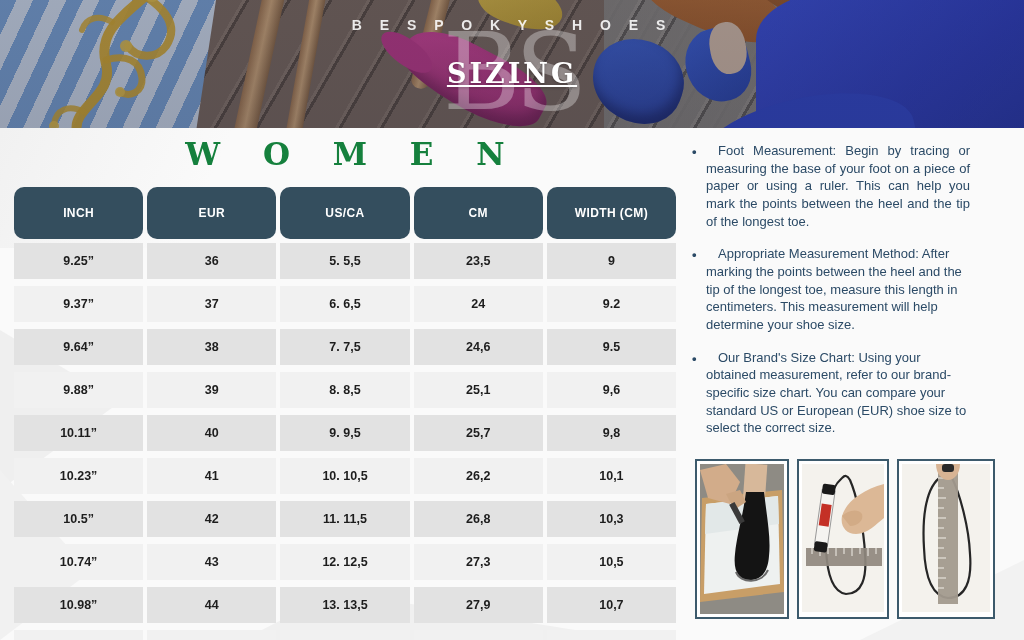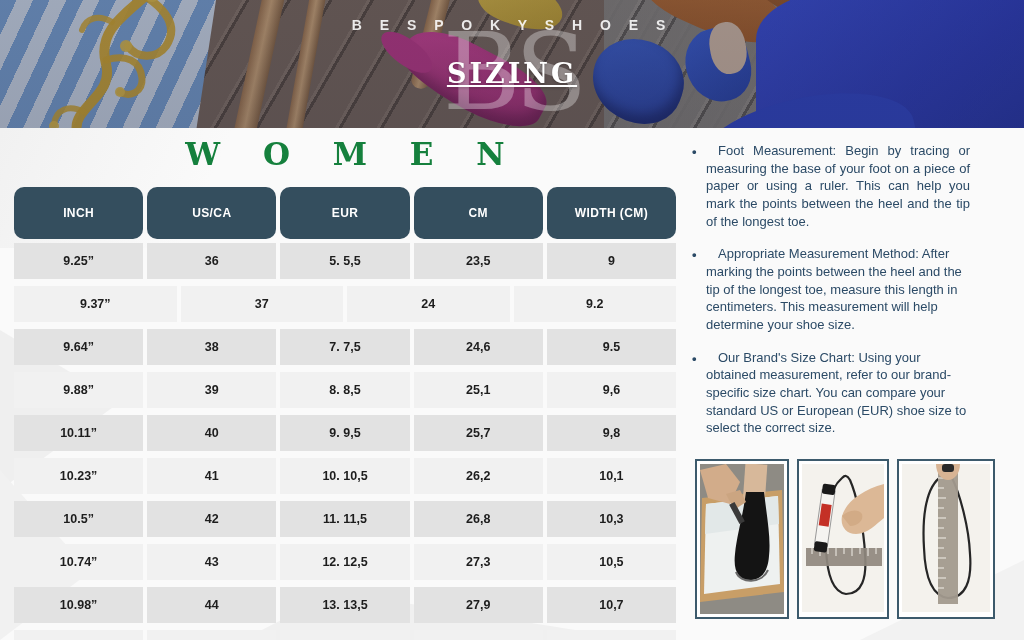--- a/index.html
+++ b/index.html
@@ -121,36 +121,37 @@
     <div class="monogram">BS</div>
     <div class="banner-title">SIZING</div>
   </div>
 </div>
 
 <div class="page-title">W O M E N</div>
 
 <div class="size-table">
   <div class="thead">
       <div class="thcell">INCH</div>
+      <div class="thcell">EUR</div>
       <div class="thcell">US/CA</div>
-      <div class="thcell">EUR</div>
       <div class="thcell">CM</div>
       <div class="thcell">WIDTH (CM)</div>
     </div>
   <div class="tbody">
       <div class="trow dark">
         <div class="tcell">9.25”</div>
         <div class="tcell">36</div>
         <div class="tcell">5. 5,5</div>
         <div class="tcell">23,5</div>
         <div class="tcell">9</div>
       </div>
       <div class="trow light">
         <div class="tcell">9.37”</div>
         <div class="tcell">37</div>
+        <div class="tcell">6. 6,5</div>
         <div class="tcell">24</div>
         <div class="tcell">9.2</div>
       </div>
       <div class="trow dark">
         <div class="tcell">9.64”</div>
         <div class="tcell">38</div>
         <div class="tcell">7. 7,5</div>
         <div class="tcell">24,6</div>
         <div class="tcell">9.5</div>
       </div>

